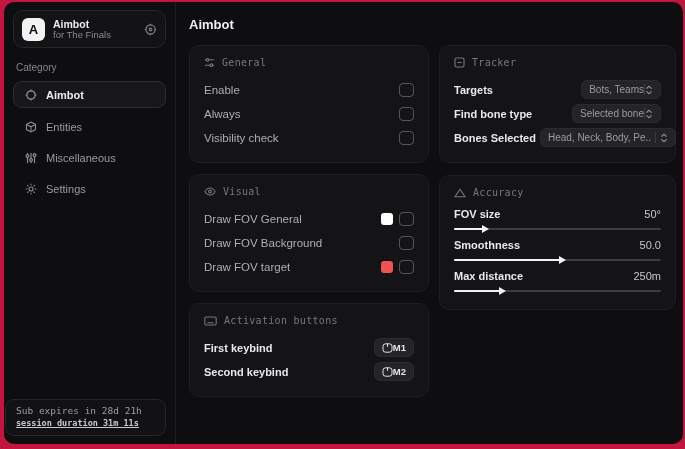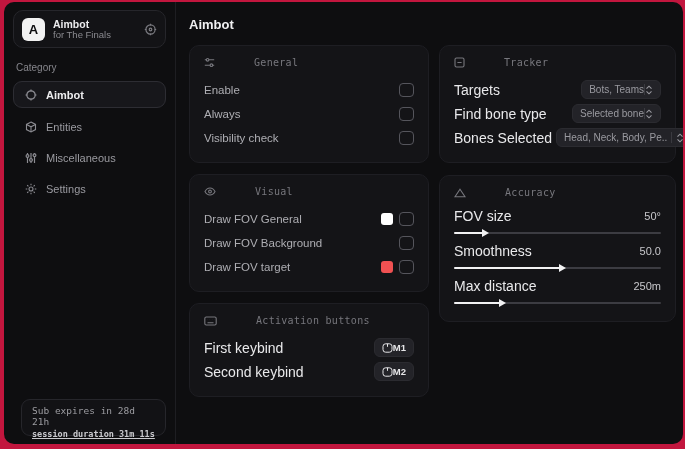--- a/index.html
+++ b/index.html
@@ -30,41 +30,41 @@
 
   .nav-item {
     display:flex; align-items:center; gap:9px; height:27px; padding:0 10px;
     border-radius:9px; color:#9a9aa0; font-size:11px; margin-bottom:3px;
   }
   .nav-item.sel { border:1px solid #2d2d33; background:#17171b; color:#ededef; font-weight:bold; }
   .nav-item:not(.sel){ margin-left:1px; margin-bottom:4px; padding-top:5px; }
   .nav-icon { width:13px; display:flex; align-items:center; justify-content:center; color:#8c8c92; }
 
   .sub-card {
-    position:absolute; left:17px; right:9px; bottom:8px; height:37px;
+    position:absolute; left:1px; right:9px; bottom:8px; height:37px;
     border:1px solid #26262b; border-radius:9px; background:#121215; padding:5px 10px;
   }
   .sub-line1 { font-family:"DejaVu Sans Mono", monospace; font-size:9.5px; color:#9d9da2; }
   .sub-line2 { font-family:"DejaVu Sans Mono", monospace; font-size:8.5px; color:#c9c9cd; font-weight:bold; margin-top:2px;text-decoration:underline; }
 
   
   .main { flex:1; position:relative; padding:12px 13px; }
   .page-title { color:#f0f0f2; font-size:13px; font-weight:bold; margin:3px 0 13px; }
   .cols { display:flex; gap:10px; align-items:flex-start; }
   .col-left  { width:240px; display:flex; flex-direction:column; gap:11px; }
   .col-right { width:237px; display:flex; flex-direction:column; gap:12px; }
 
   .panel { background:#141417; border:1px solid #1e1e23; border-radius:10px; padding:11px 14px 13px; }
   .panel-head { display:flex; align-items:center; gap:7px; color:#77777d; margin-bottom:10px; }
-  .panel-title { font-family:"DejaVu Sans Mono", monospace; font-size:10px; letter-spacing:0.3px;margin-left:32px; }
+  .panel-title { font-family:"DejaVu Sans Mono", monospace; font-size:10px; letter-spacing:0.3px; }
 
   .row { display:flex; align-items:center; justify-content:space-between; min-height:23px; }
   .row + .row { margin-top:1px; }
   .row-label { color:#aeaeb3; font-size:11.5px; }
-  .row-label.strong { color:#e9e9eb; font-weight:normal; font-size:14px; }
+  .row-label.strong { color:#e9e9eb; font-weight:bold; font-size:11px; }
 
   .checkbox { width:15px; height:14px; border:1.5px solid #55555c; border-radius:4px; background:transparent; }
   .right-group { display:flex; align-items:center; gap:6px; }
   .swatch { width:12px; height:12px; border-radius:3px; }
 
   .chip {
     display:flex; align-items:center; background:#232328; border:1px solid #2b2b30;
     border-radius:6px; padding:2px 7px; height:19px; color:#9a9aa0; font-size:10px;
   }
   .chip .chip-text { white-space:nowrap; }

